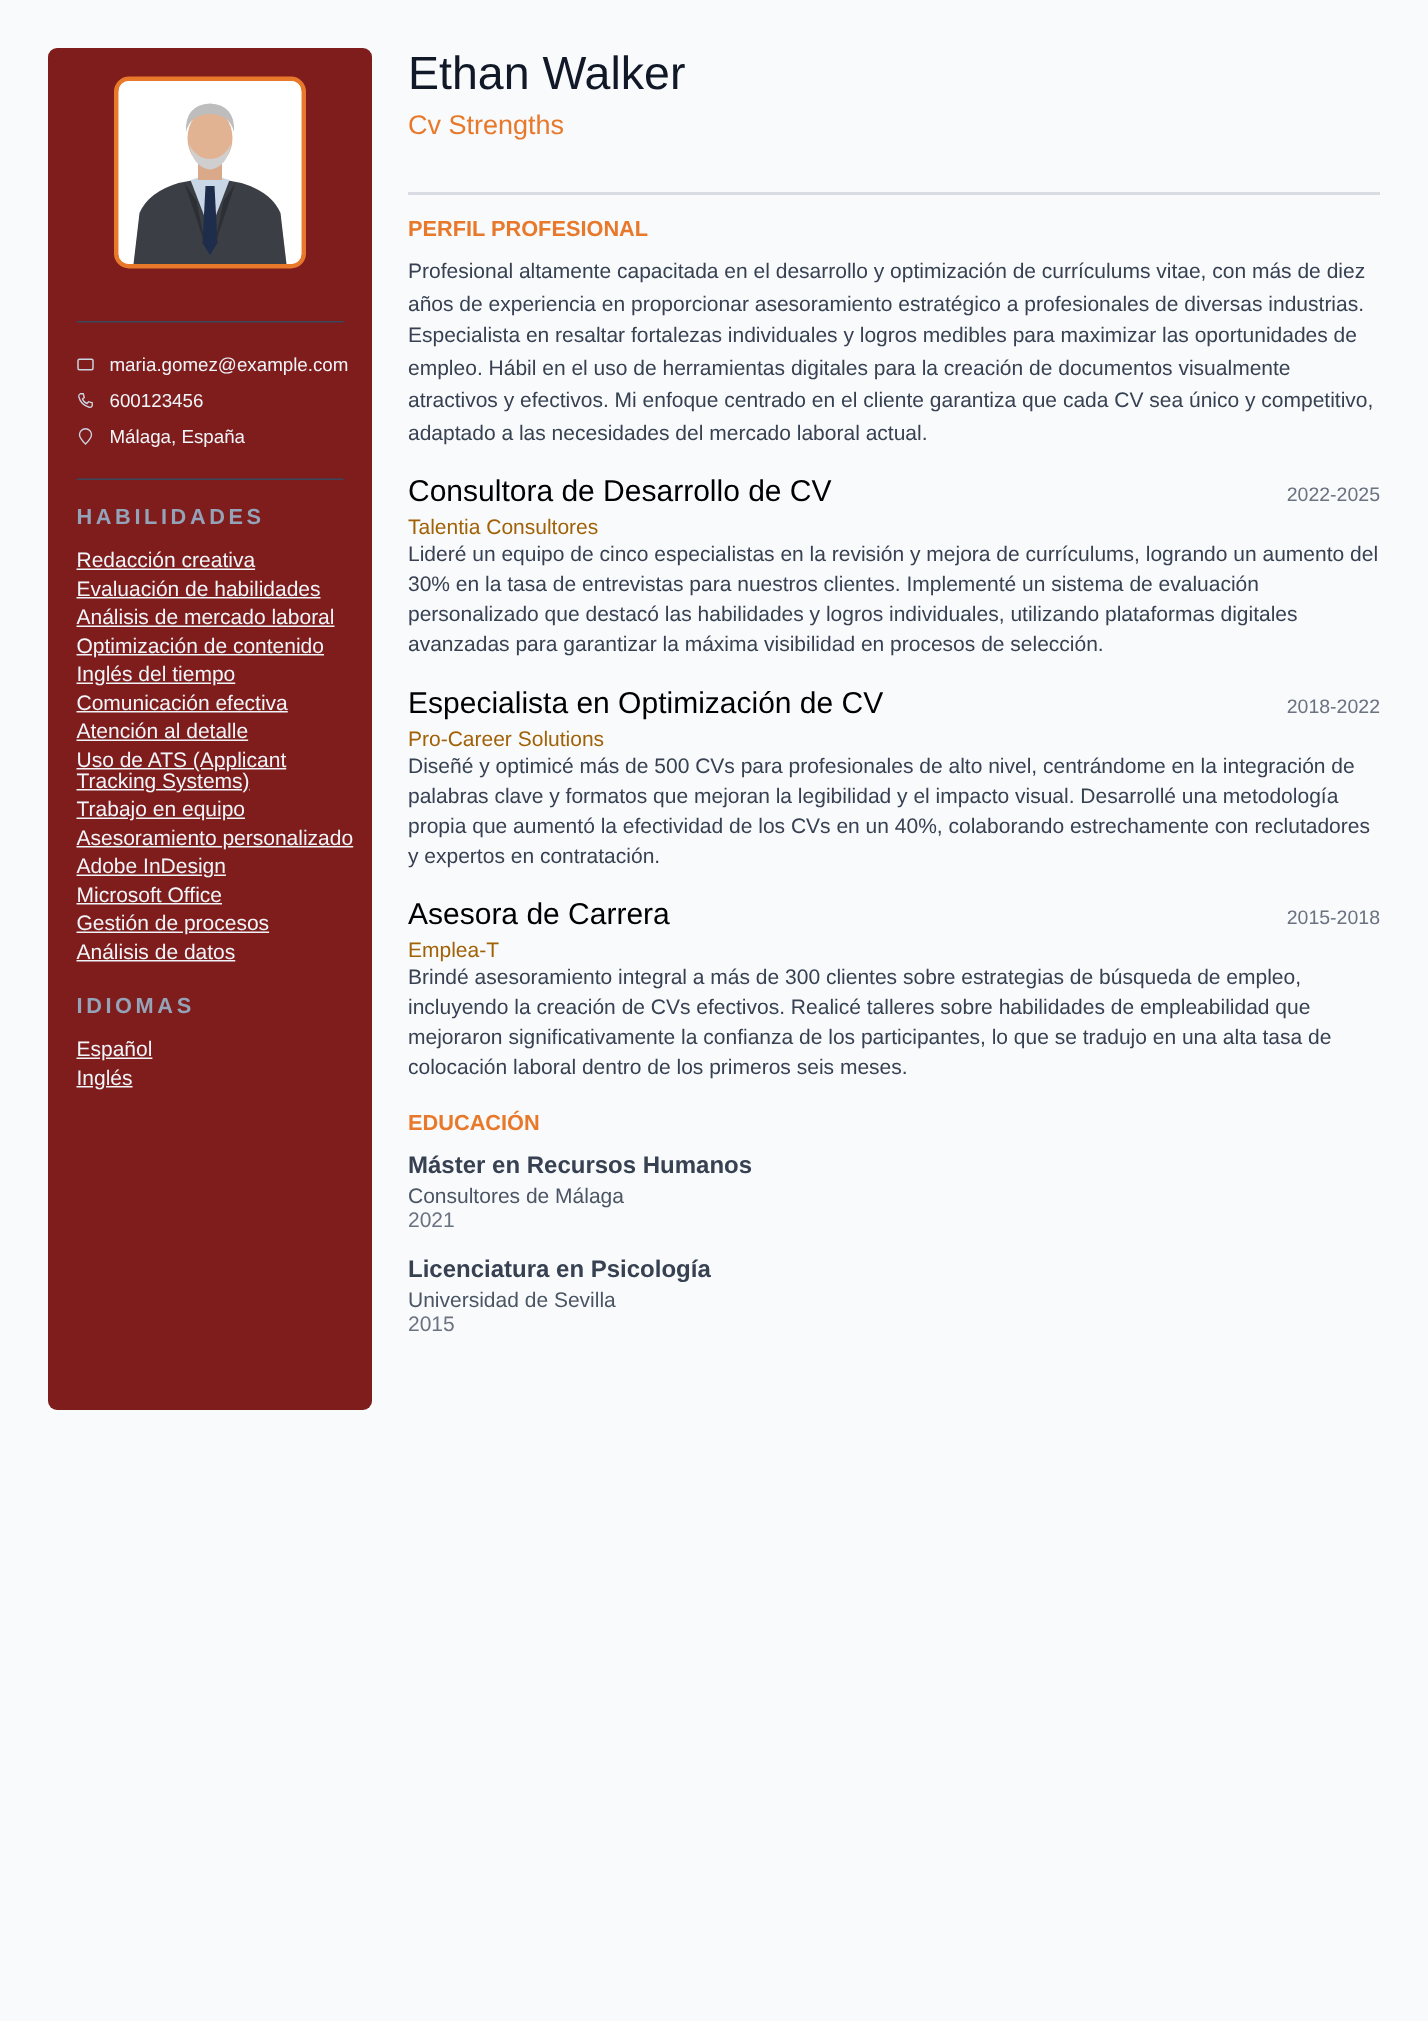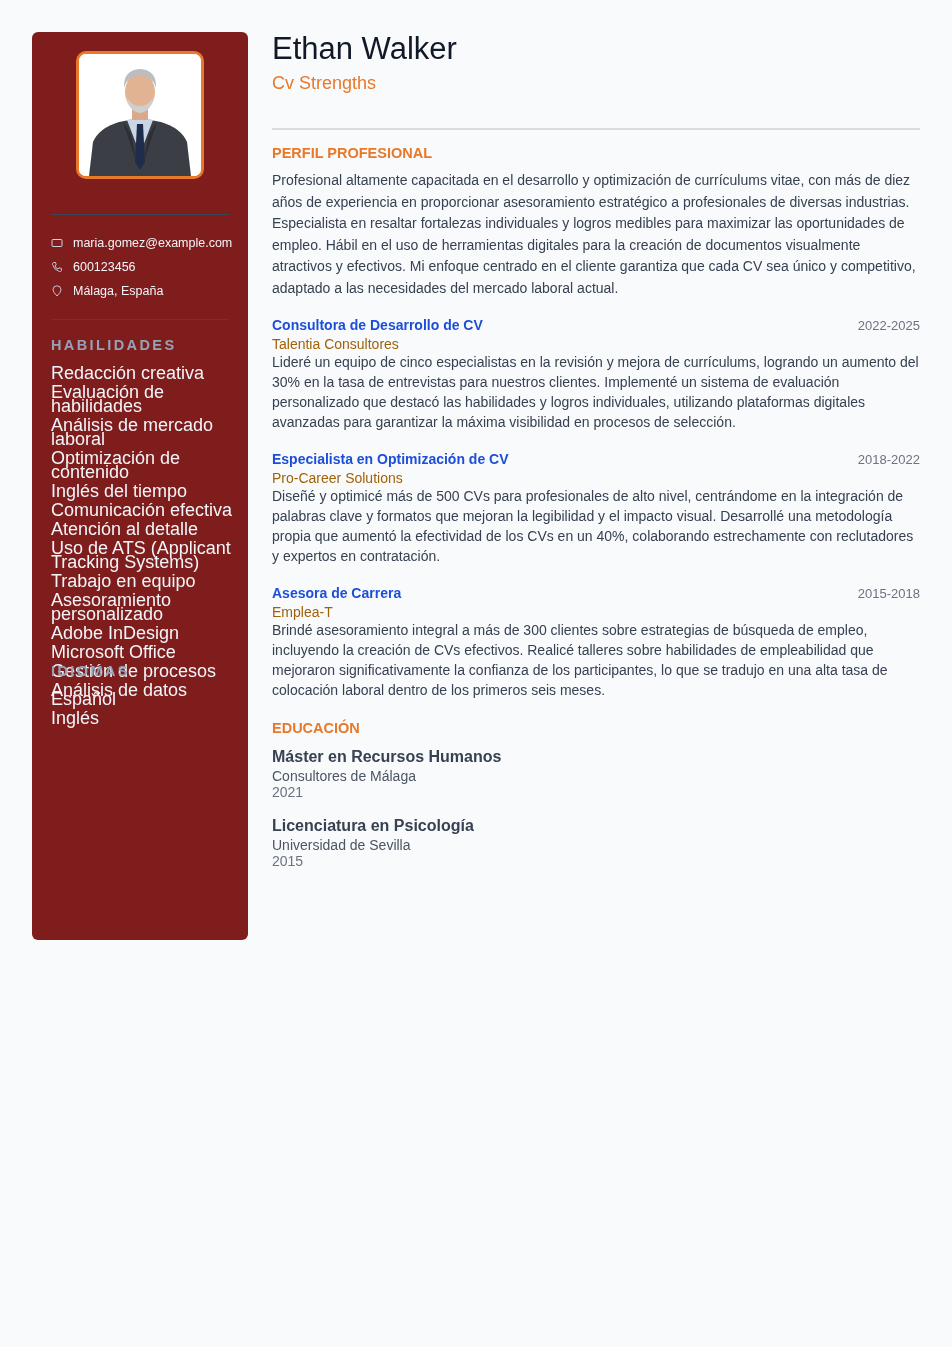--- a/index.html
+++ b/index.html
@@ -19,31 +19,31 @@
     .divider { position: absolute; left: 19px; width: 178px; height: 1px; background: #3a475c; }
     .contact { position: absolute; left: 19px; top: 199px; width: 190px; }
     .contact-row { display: flex; align-items: center; height: 24px; font-size: 12.5px; color: #f1f5f9; }
     .contact-row .ic { width: 12px; height: 12px; margin-right: 10px; display: inline-flex; align-items: center; justify-content: center; }
     .contact-row .ic svg { width: 12px; height: 12px; }
     .side-heading {
       position: absolute; left: 19px; font-size: 14.5px; font-weight: bold; letter-spacing: 2.4px;
       color: #94a3b8;
     }
     .side-list { position: absolute; left: 19px; width: 185px; list-style: none; }
-    .side-list li { font-size: 18px; line-height: 14px; color: #f1f5f9; margin-bottom: 5px; }
+    .side-list li { font-size: 14px; line-height: 14px; color: #f1f5f9; margin-bottom: 5px; text-decoration: underline; }
 
     .main { position: absolute; left: 272px; top: 32px; width: 648px; }
     .name { font-size: 31px; color: #111827; line-height: 34px; font-weight: normal; }
     .subtitle { font-size: 18px; color: #e8782a; margin-top: 7px; }
     .main-divider { height: 2px; background: #d9dde3; margin-top: 34px; }
     .section-title { font-size: 14.5px; font-weight: bold; color: #e8782a; text-transform: uppercase; }
     .profile-text { font-size: 14px; line-height: 21.6px; color: #374151; margin-top: 9px; }
     .job { margin-top: 9px; }
     .job-head { display: flex; justify-content: space-between; align-items: baseline; }
-    .job-title { font-size: 14px; font-weight: bold; color: #1d4ed8; }
+    .job-title { font-size: 20px; font-weight: normal; color: #000000; }
     .job-date { font-size: 13px; color: #6b7280; }
     .job-company { font-size: 14px; color: #a16207; margin-top: 3px; }
     .job-desc { font-size: 14px; line-height: 20px; color: #374151; margin-top: 0px; }
     .edu-item { margin-top: 10px; }
     .edu-title { font-size: 16px; font-weight: bold; color: #374151; }
     .edu-school { font-size: 14px; color: #4b5563; margin-top: 2px; }
     .edu-year { font-size: 14px; color: #6b7280; }
   </style>
 </head>
 <body>

